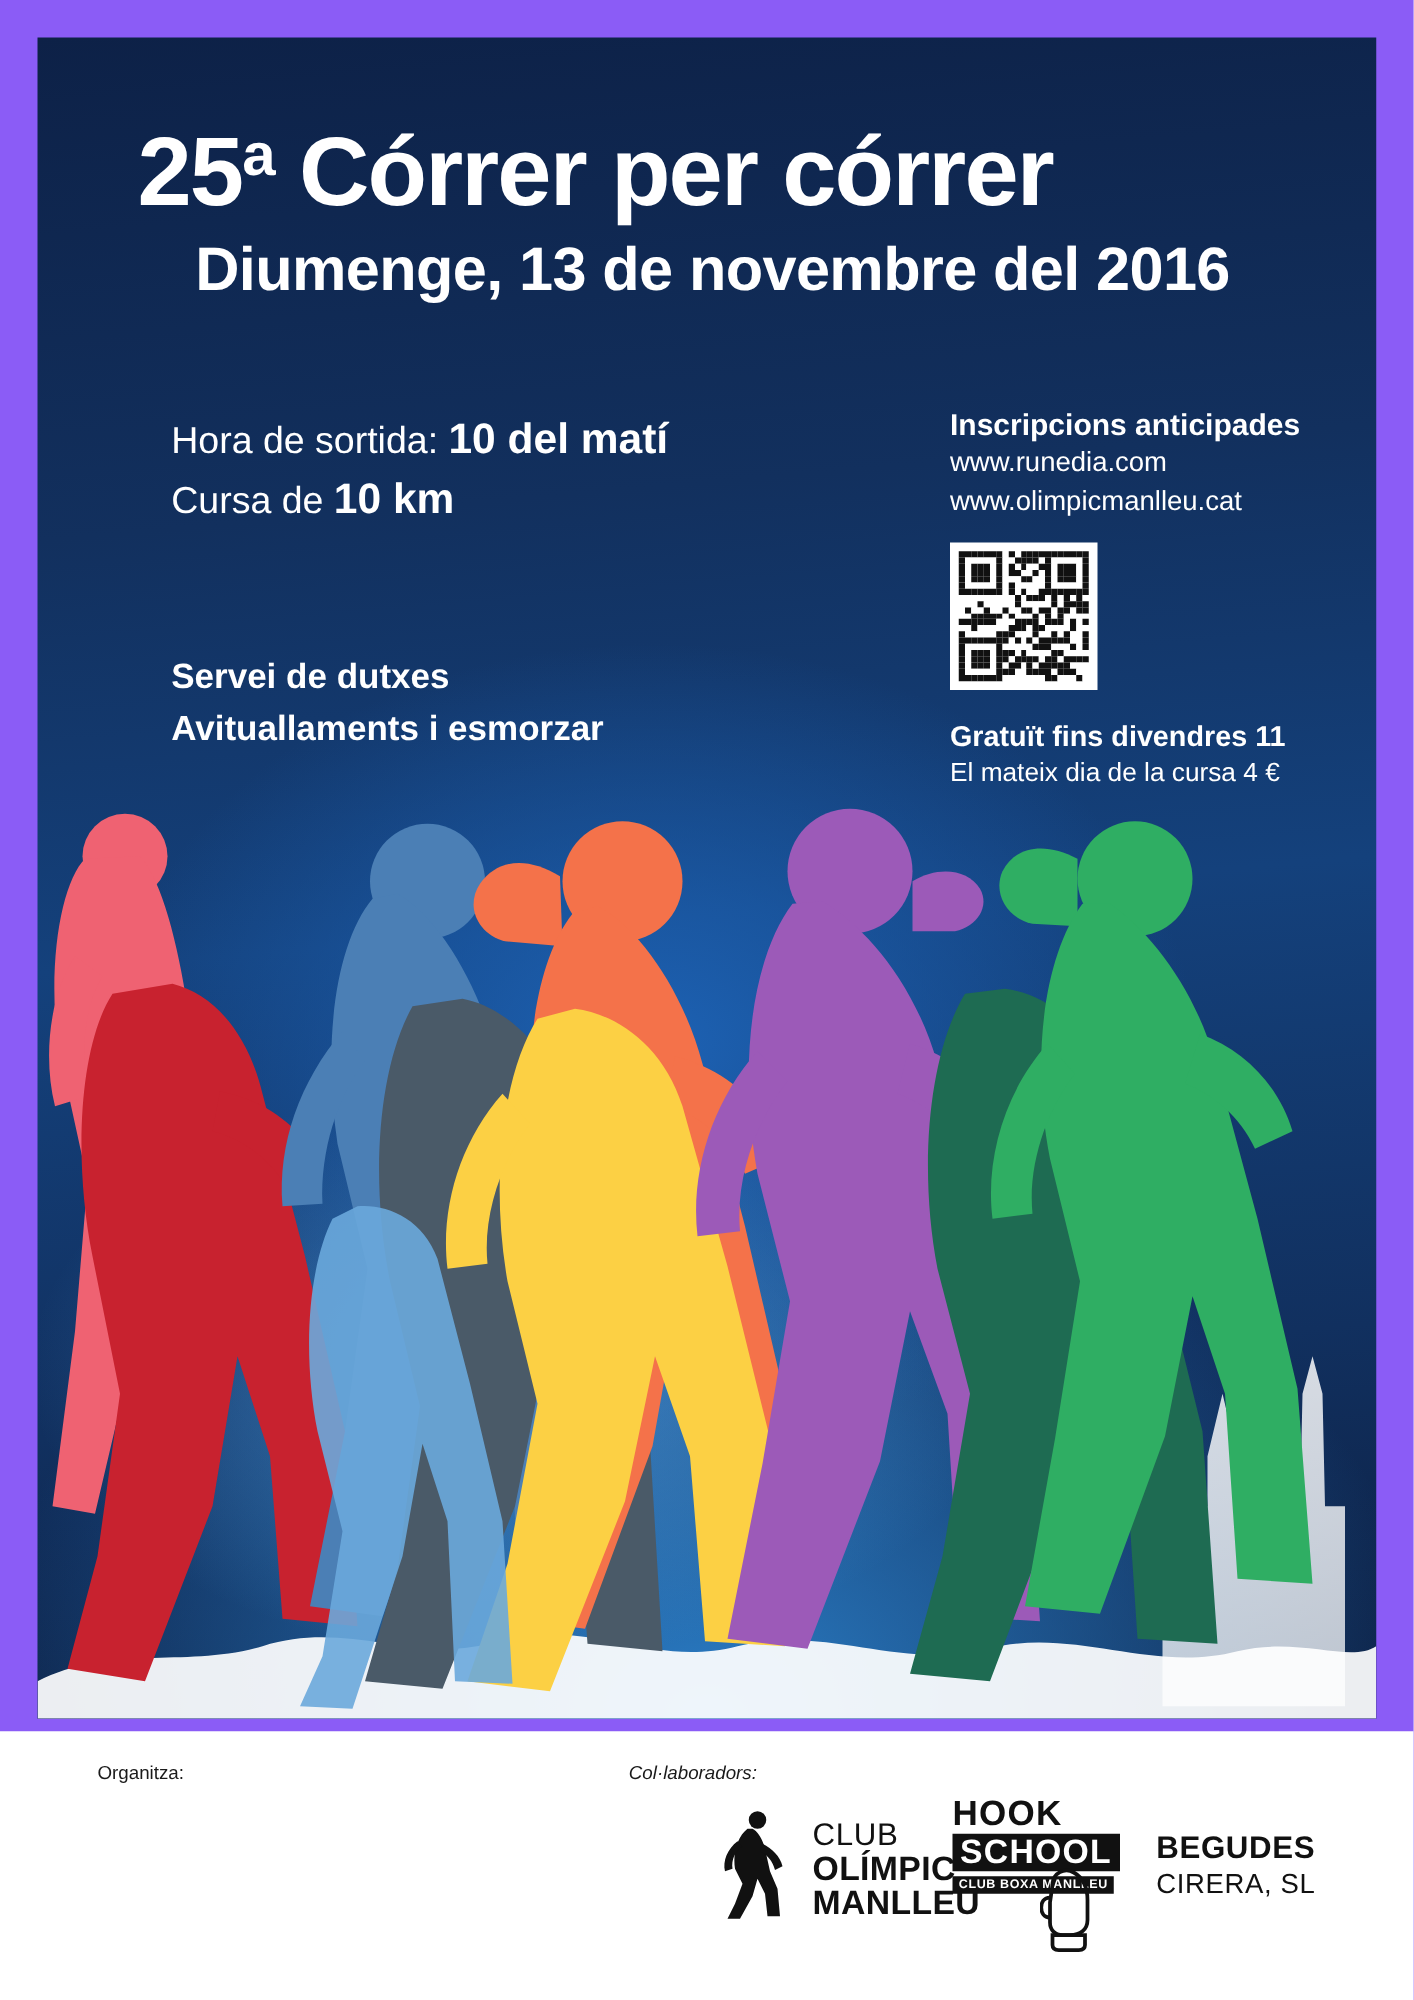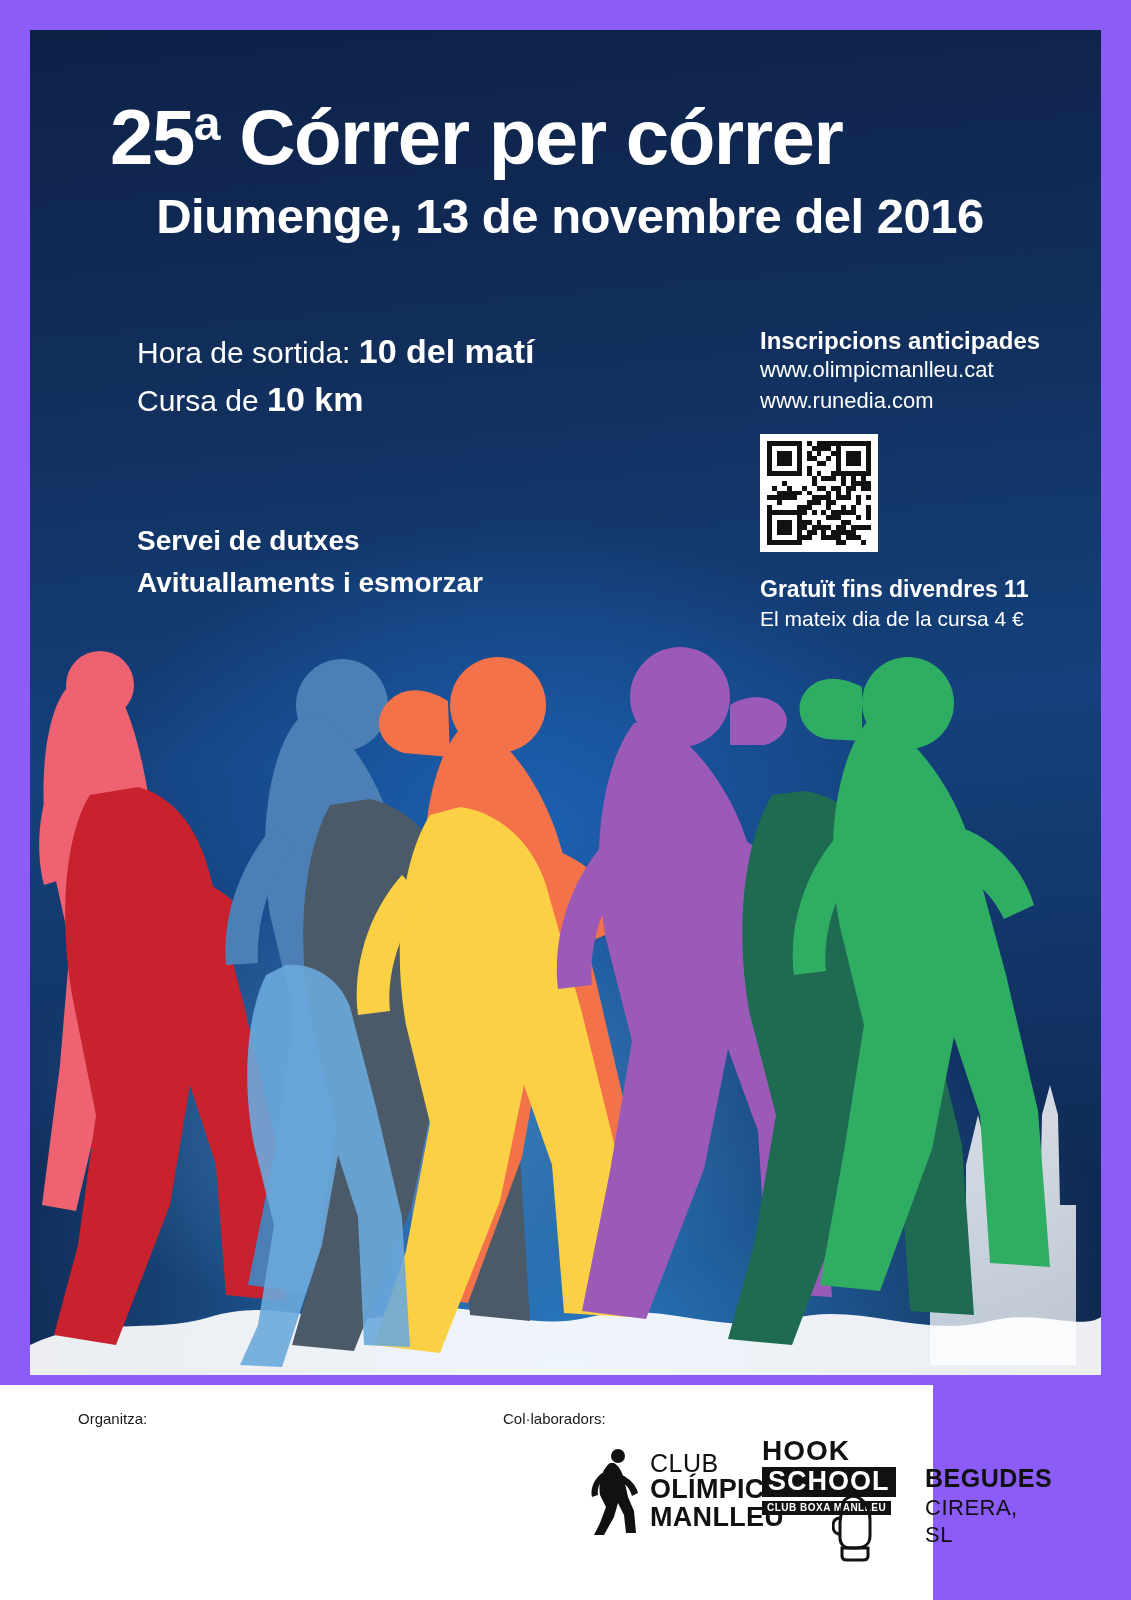--- a/index.html
+++ b/index.html
@@ -153,51 +153,51 @@
     width: 1071px;
     height: 730px;
   }
   .runners svg { display: block; width: 100%; height: 100%; }
 
   
   .footer {
     position: absolute;
     left: 0;
     top: 1385px;
-    width: 933px;
+    width: 1131px;
     height: 215px;
     background: #ffffff;
   }
   .f-label {
     position: absolute;
     font-size: 15px;
     color: #1a1a1a;
     font-family: "Liberation Sans", sans-serif;
   }
   .org-label { left: 78px; top: 25px; }
-  .col-label { left: 503px; top: 25px; }
+  .col-label { left: 503px; top: 25px; font-style: italic; }
 
   .ajunt {
     position: absolute;
     left: 78px;
     top: 90px;
     display: flex;
     align-items: center;
     gap: 10px;
   }
   .ajunt .txt { font-size: 22px; color: #111; white-space: nowrap; }
   .shield { width: 46px; height: 58px; }
 
   .club {
     position: absolute;
-    left: 584px;
+    left: 572px;
     top: 60px;
     display: flex;
-    align-items: center;
-    gap: 8px;
+    align-items: flex-end;
+    gap: 20px;
   }
   .club .runner-ico { width: 58px; height: 92px; }
   .club .ctext { line-height: 1.02; }
   .club .c1 { font-size: 25px; color: #111; letter-spacing: .5px; }
   .club .c2 { font-size: 27px; font-weight: bold; color: #111; letter-spacing: .3px; }
   .club .c3 { font-size: 27px; font-weight: bold; color: #111; letter-spacing: .3px; }
 
   .hook {
     position: absolute;
     left: 762px;
@@ -255,22 +255,22 @@
       <div class="info-line"><span class="thin">Cursa de </span><span class="big">10 km</span></div>
     </div>
 
     <div class="info2">
       <div>Servei de dutxes</div>
       <div>Avituallaments i esmorzar</div>
     </div>
 
     <div class="reg">
       <div class="reg-title">Inscripcions anticipades</div>
+      <div class="reg-url">www.runedia.com</div>
       <div class="reg-url">www.olimpicmanlleu.cat</div>
-      <div class="reg-url">www.runedia.com</div>
     </div>
 
     <div class="qr">
       <div class="qr-grid" id="qrgrid">
           <i class="on"></i>
           <i class="on"></i>
           <i class="on"></i>
           <i class="on"></i>
           <i class="on"></i>
           <i class="on"></i>

